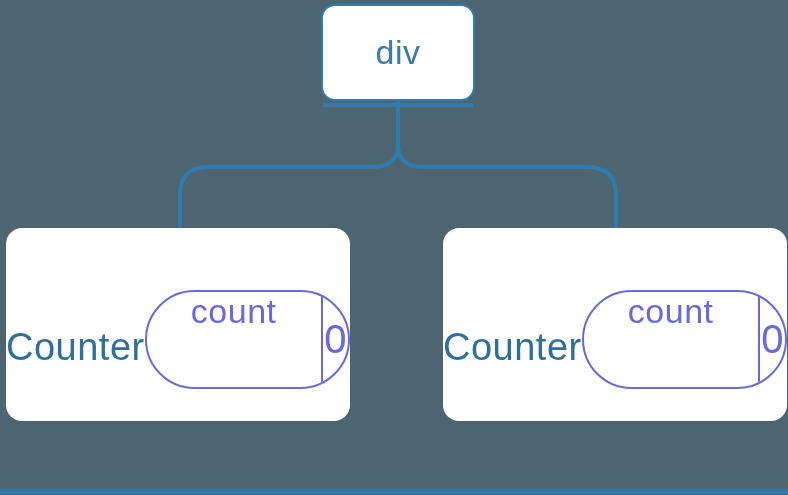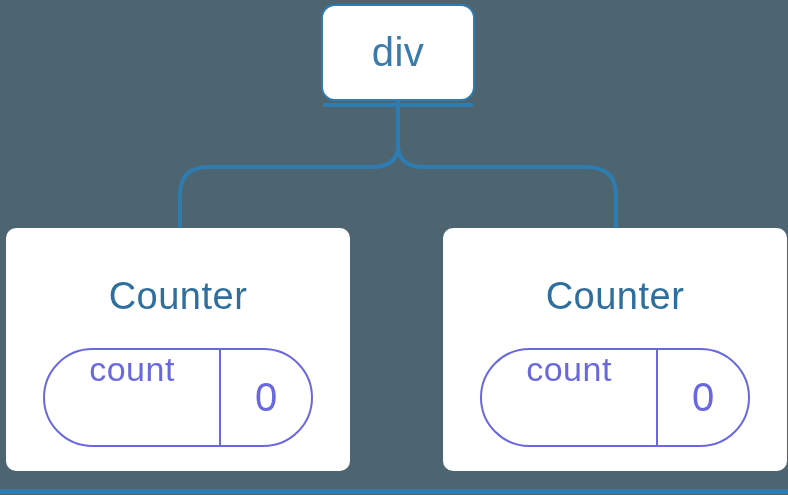--- a/index.html
+++ b/index.html
@@ -36,32 +36,32 @@
     width: 154px; height: 97px;
     background: var(--card-white);
     border: 2px solid var(--line-blue);
     border-radius: 14px;
     display: flex;
     align-items: center;
     justify-content: center;
   }
   .root-label {
     color: var(--root-label);
-    font-size: 40px;
+    font-size: 34px;
     font-weight: 500;
     letter-spacing: 0.5px;
   }
   .counter-card {
     position: absolute;
     top: 228px;
-    width: 344px; height: 243px;
+    width: 344px; height: 193px;
     background: var(--card-white);
-    border-radius: 10px;
+    border-radius: 16px;
     display: flex;
-    flex-direction: column;
+    flex-direction: row;
     align-items: center;
   }
   .counter-card.left  { left: 6px; }
   .counter-card.right { left: 443px; }
   .counter-title {
     margin-top: 45px;
     font-size: 38px;
     line-height: 46px;
     font-weight: 500;
     color: var(--counter-title);

